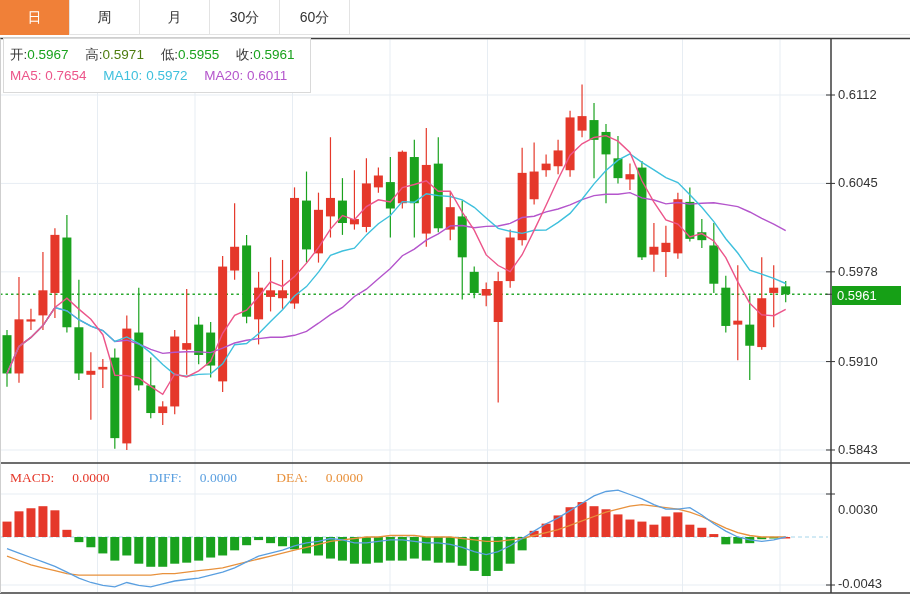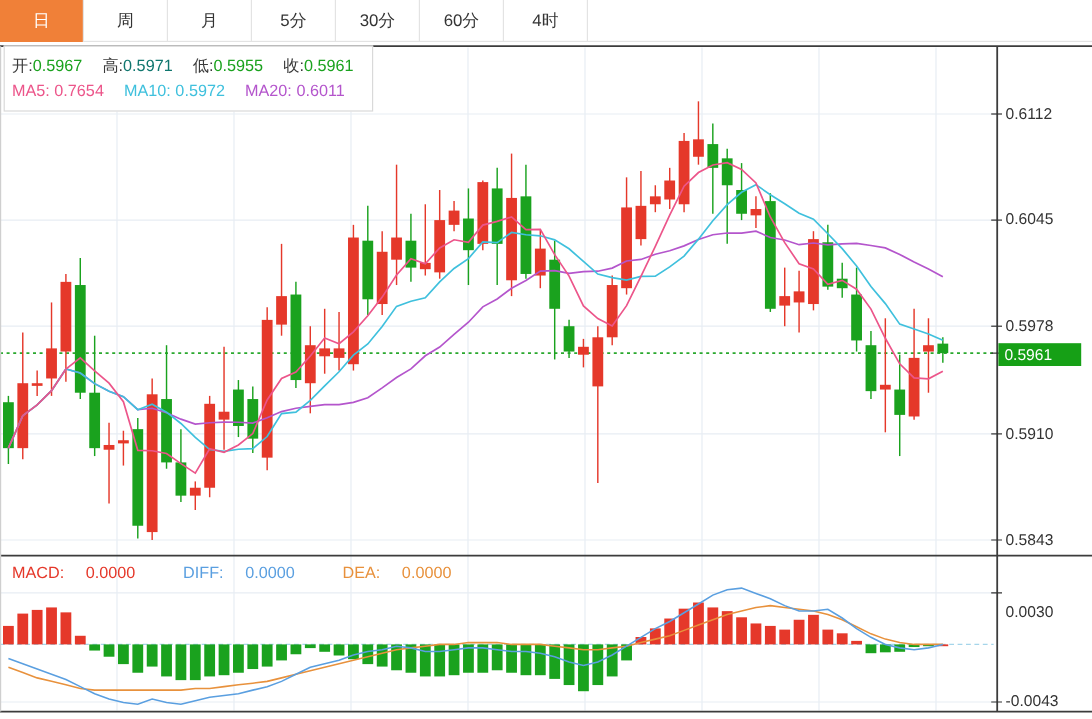--- a/index.html
+++ b/index.html
@@ -14,40 +14,38 @@
   .tab-filler{flex:1;border-bottom:1px solid #e3e3e3;box-sizing:border-box;}
   
   #chart-svg{position:absolute;left:0;top:0;}
   
   #infobox{position:absolute;left:3px;top:38px;width:292px;background:#fff;
            border:1px solid #d9d9d9;padding:5px 8px 6px 6px;font-size:13.5px;line-height:21px;z-index:5;}
   #infobox .row{white-space:nowrap;}
   #infobox .lbl{color:#3a3a3a;}
   #infobox .pair{margin-right:13px;}
   
-  #macdheader{position:absolute;left:10px;top:470px;font-size:13.5px;white-space:nowrap;z-index:5;}
+  #macdheader{position:absolute;left:10px;top:470px;font-size:13.5px;white-space:nowrap;z-index:5;font-family:Liberation Serif, serif;}
   #macdheader span{margin-right:18px;}
   
   .axis-label{position:absolute;left:838px;width:70px;font-size:13px;color:#333;z-index:4;}
   #price-badge{position:absolute;left:832px;top:286px;width:69px;height:19px;line-height:19px;
                color:#fff;font-size:13px;padding-left:5px;box-sizing:border-box;z-index:4;}
 </style>
 </head>
 <body>
 
 <div id="stage">
 
   <div id="tabbar">
     <div class="tab active" style="background: rgb(240, 128, 56);">日</div>
     <div class="tab">周</div>
     <div class="tab">月</div>
-    <div class="tab">5分</div>
     <div class="tab">30分</div>
     <div class="tab">60分</div>
-    <div class="tab">4时</div>
     <div class="tab-filler"></div>
   </div>
 
   <svg id="chart-svg" width="910" height="599">
       <line x1="97.5" y1="39.5" x2="97.5" y2="592" stroke="#e7edf3" stroke-width="1"></line>
       <line x1="195" y1="39.5" x2="195" y2="592" stroke="#e7edf3" stroke-width="1"></line>
       <line x1="292.5" y1="39.5" x2="292.5" y2="592" stroke="#e7edf3" stroke-width="1"></line>
       <line x1="390" y1="39.5" x2="390" y2="592" stroke="#e7edf3" stroke-width="1"></line>
       <line x1="487.5" y1="39.5" x2="487.5" y2="592" stroke="#e7edf3" stroke-width="1"></line>
       <line x1="585" y1="39.5" x2="585" y2="592" stroke="#e7edf3" stroke-width="1"></line>
@@ -276,21 +274,21 @@
       <line x1="826" y1="361.57939999999996" x2="835" y2="361.57939999999996" stroke="#333" stroke-width="1"></line>
       <line x1="826" y1="449.999299999999" x2="835" y2="449.999299999999" stroke="#333" stroke-width="1"></line>
       <line x1="826" y1="294.27470000000005" x2="835" y2="294.27470000000005" stroke="#333" stroke-width="1"></line>
       <line x1="826" y1="494" x2="835" y2="494" stroke="#333" stroke-width="1"></line>
       <line x1="826" y1="585" x2="835" y2="585" stroke="#333" stroke-width="1"></line>
     </svg>
 
   <div id="infobox">
     <div class="row">
       <span class="pair"><span class="lbl">开:</span><span class="val-green" style="color: rgb(26, 162, 30);">0.5967</span></span>
-      <span class="pair"><span class="lbl">高:</span><span class="val-green" style="color: #0f766e;">0.5971</span></span>
+      <span class="pair"><span class="lbl">高:</span><span class="val-green" style="color: #4d7c0f;">0.5971</span></span>
       <span class="pair"><span class="lbl">低:</span><span class="val-green" style="color: rgb(26, 162, 30);">0.5955</span></span>
       <span class="pair"><span class="lbl">收:</span><span class="val-green" style="color: rgb(26, 162, 30);">0.5961</span></span>
     </div>
     <div class="row">
       <span class="pair ma5-c" style="color: rgb(236, 85, 138);"><span>MA5:</span> <span>0.7654</span></span>
       <span class="pair ma10-c" style="color: rgb(63, 192, 221);"><span>MA10:</span> <span>0.5972</span></span>
       <span class="pair ma20-c" style="color: rgb(180, 85, 204);"><span>MA20:</span> <span>0.6011</span></span>
     </div>
   </div>
 

